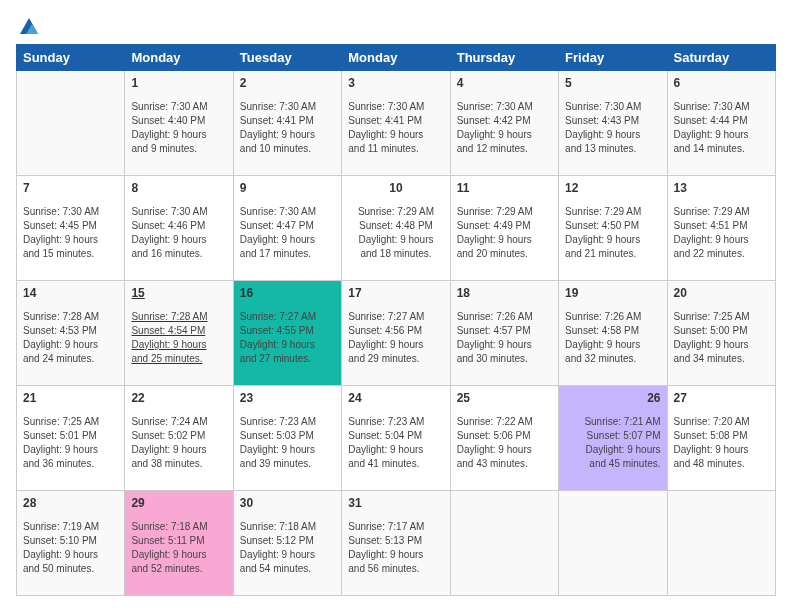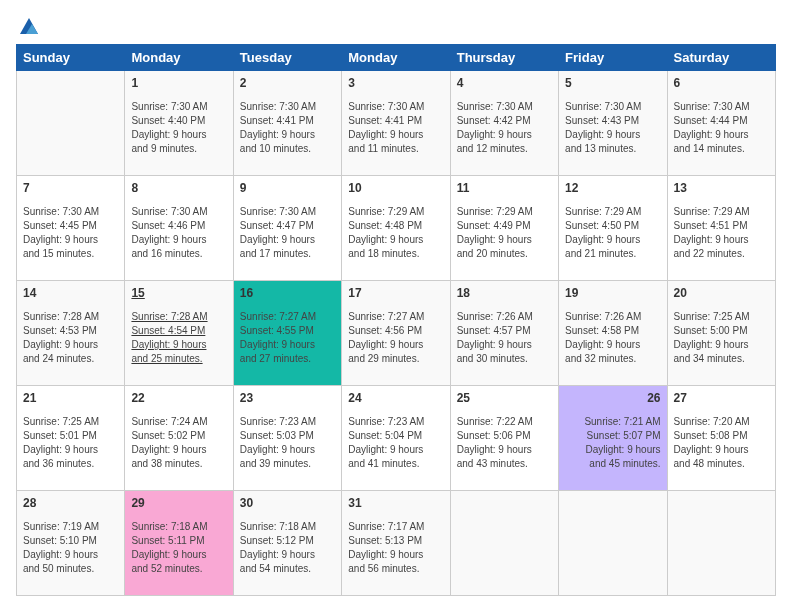--- a/index.html
+++ b/index.html
@@ -171,21 +171,21 @@
             <div class="cell-info">Sunrise: 7:30 AM<br>Sunset: 4:45 PM<br>Daylight: 9 hours<br>and 15 minutes.</div>
           </td>
           <td style="background: rgb(255, 255, 255);">
             <span class="day-num">8</span>
             <div class="cell-info">Sunrise: 7:30 AM<br>Sunset: 4:46 PM<br>Daylight: 9 hours<br>and 16 minutes.</div>
           </td>
           <td style="background: rgb(255, 255, 255);">
             <span class="day-num">9</span>
             <div class="cell-info">Sunrise: 7:30 AM<br>Sunset: 4:47 PM<br>Daylight: 9 hours<br>and 17 minutes.</div>
           </td>
-          <td style="background: rgb(255, 255, 255);">
+          <td style="background: rgb(255, 255, 255); text-align: center;">
             <span class="day-num">10</span>
             <div class="cell-info">Sunrise: 7:29 AM<br>Sunset: 4:48 PM<br>Daylight: 9 hours<br>and 18 minutes.</div>
           </td>
           <td style="background: rgb(255, 255, 255);">
             <span class="day-num">11</span>
             <div class="cell-info">Sunrise: 7:29 AM<br>Sunset: 4:49 PM<br>Daylight: 9 hours<br>and 20 minutes.</div>
           </td>
           <td style="background: rgb(255, 255, 255);">
             <span class="day-num">12</span>
             <div class="cell-info">Sunrise: 7:29 AM<br>Sunset: 4:50 PM<br>Daylight: 9 hours<br>and 21 minutes.</div>

